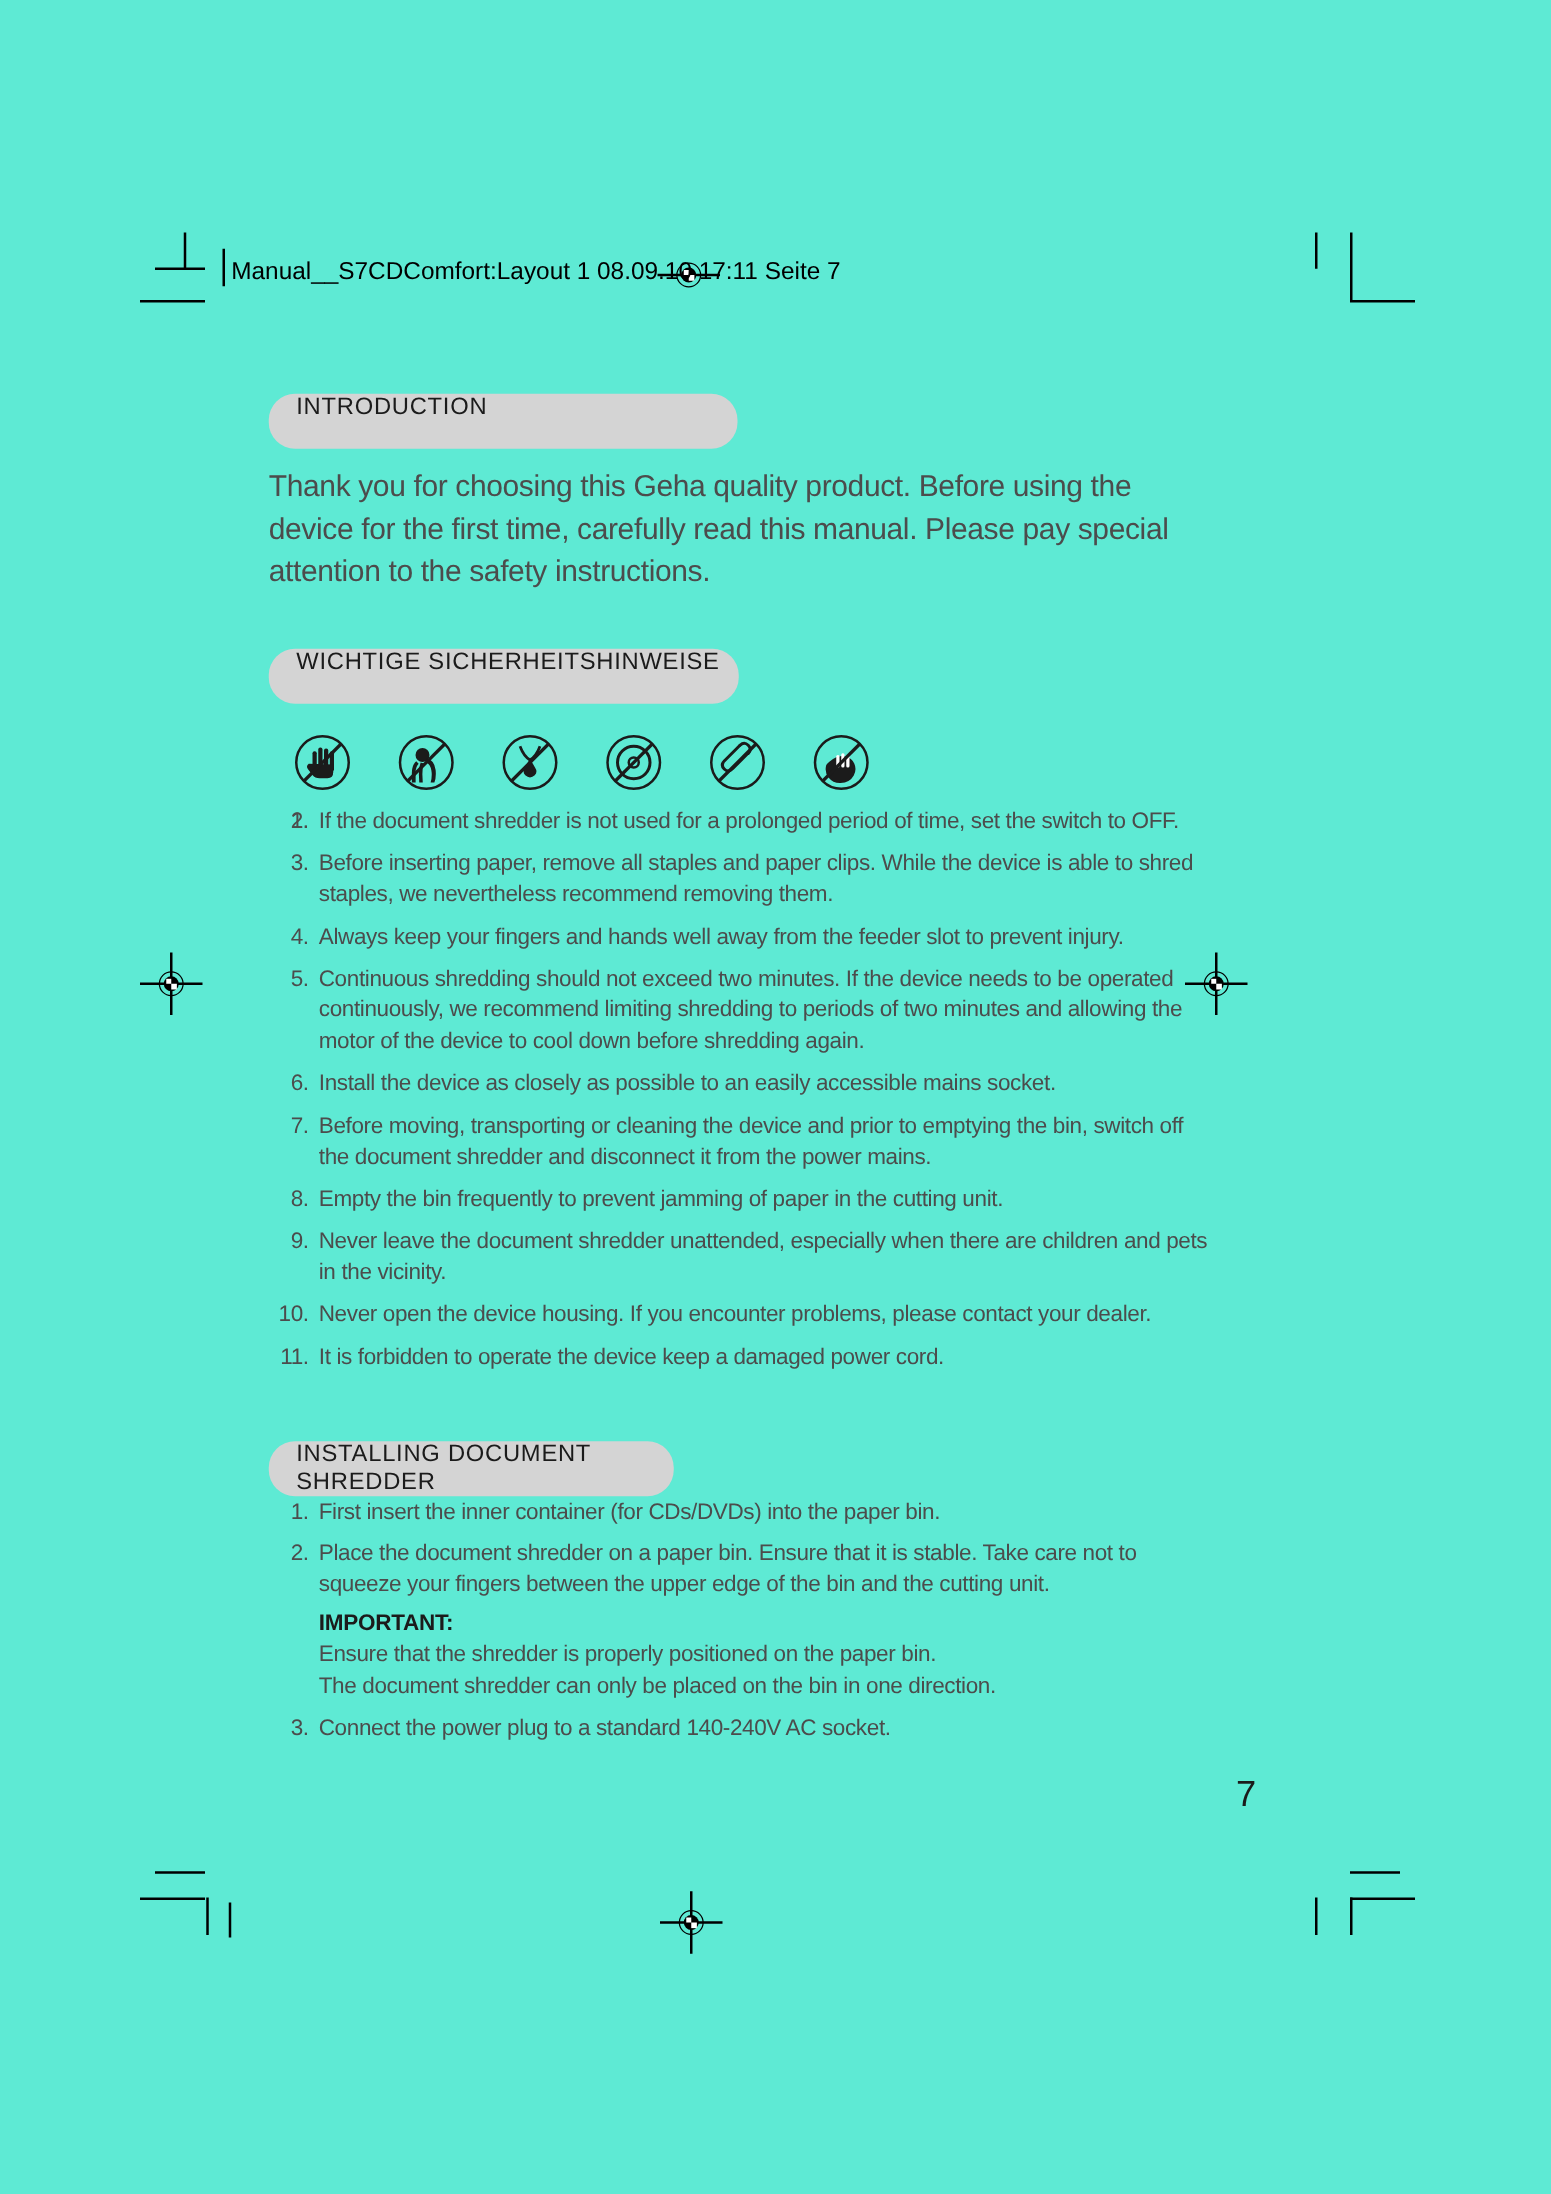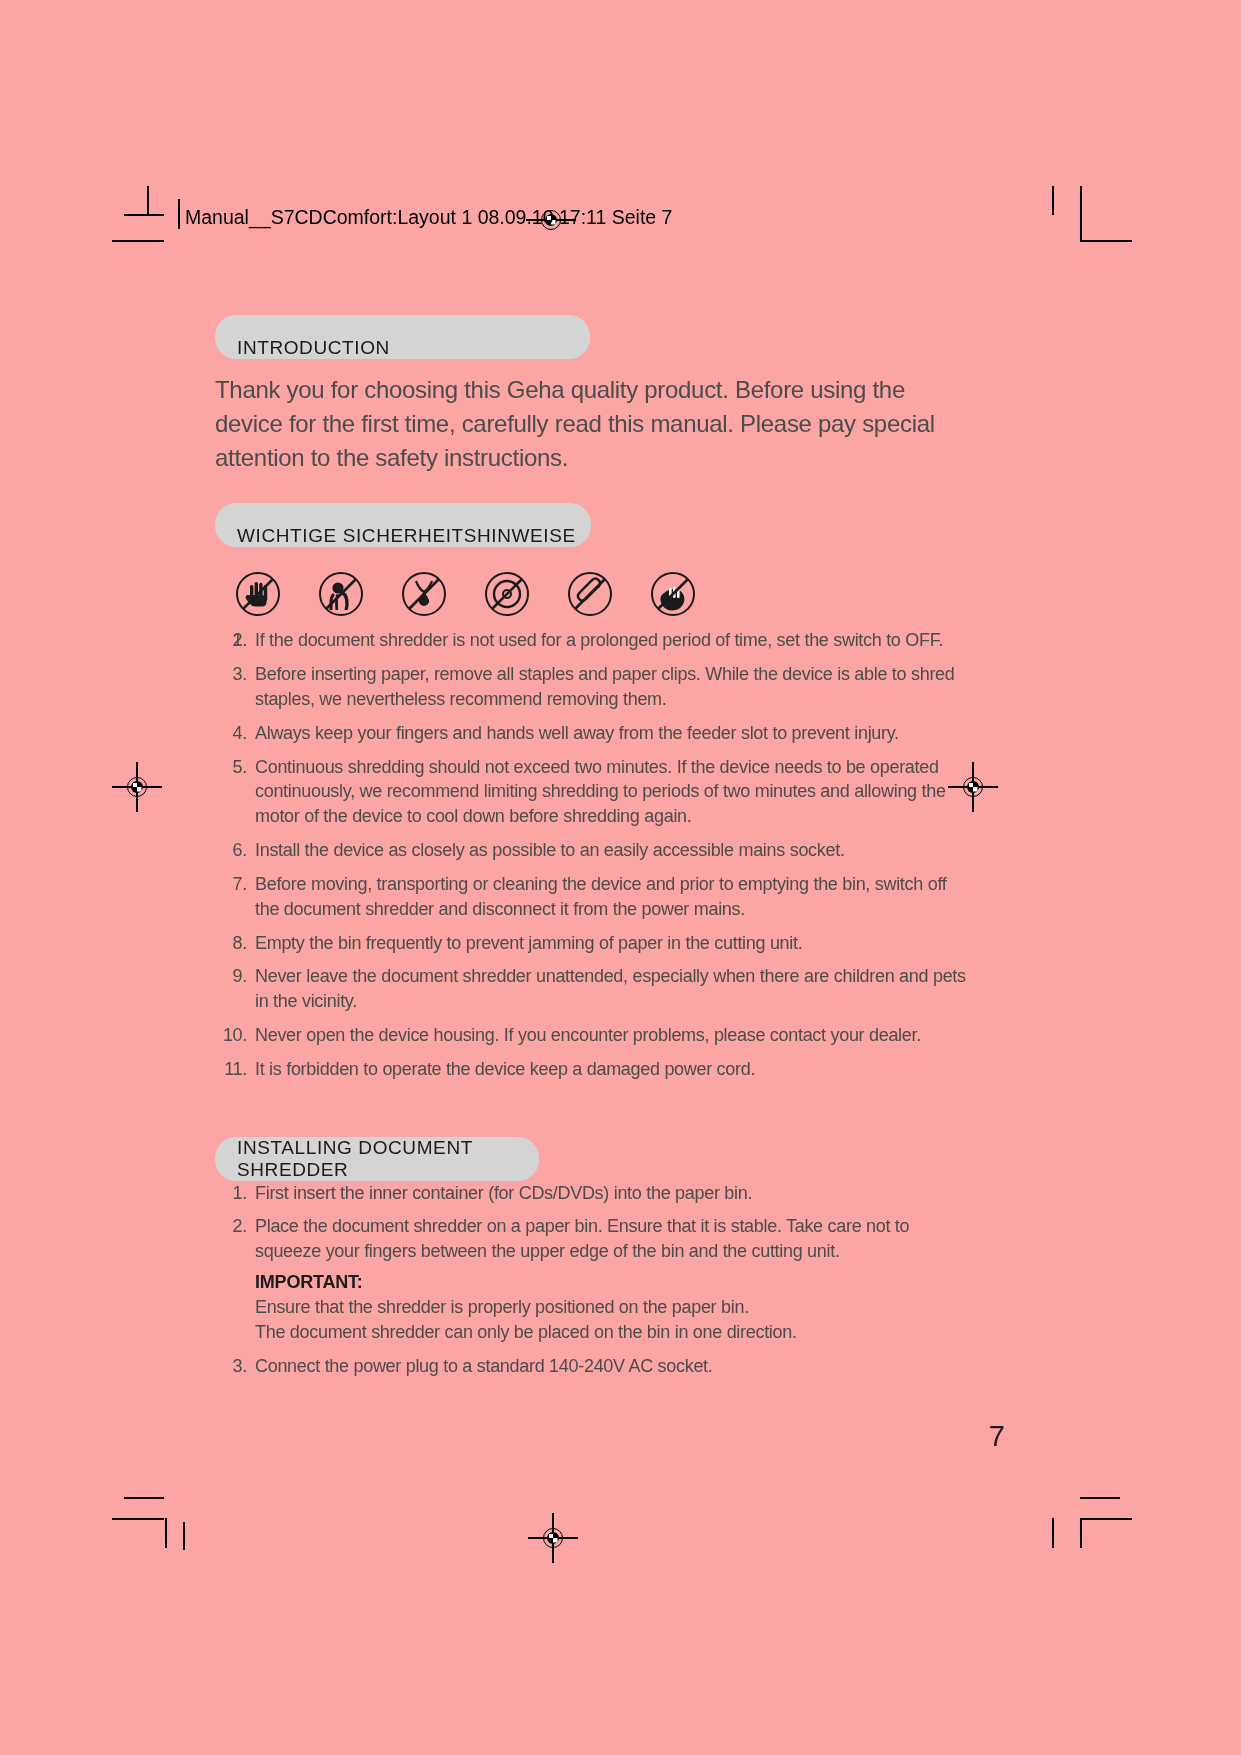--- a/index.html
+++ b/index.html
@@ -4,21 +4,21 @@
 <style>
   html, body {
     margin: 0;
     padding: 0;
     background: #ffffff;
   }
   .page {
     position: relative;
     width: 1241px;
     height: 1755px;
-    background: #fca5a5;
+    background: #5eead4;
     font-family: "Liberation Sans", sans-serif;
     overflow: hidden;
   }
 
   
   .mark {
     position: absolute;
     background: #000000;
   }
   .reg-target {
@@ -98,30 +98,30 @@
     left: 215px;
     top: 315px;
     width: 760px;
   }
 
   .section-head {
     background: #d4d4d4;
     border-radius: 21px;
     height: 44px;
     display: flex;
-    align-items: flex-end;
+    align-items: flex-start;
     padding-left: 22px;
     box-sizing: border-box;
     font-size: 19px;
     color: #1b1b1b;
     letter-spacing: 0.6px;
     font-family: "Liberation Sans", sans-serif;
   }
   .sh-intro  { width: 375px; }
-  .sh-safety { width: 376px; margin-top: 28px; }
+  .sh-safety { width: 376px; margin-top: 44px; }
   .sh-install{ width: 324px; margin-top: 0; }
 
   .intro-para {
     margin-top: 14px;
     font-size: 24px;
     line-height: 1.42;
     color: #4c4c4c;
     font-family: "Liberation Sans", sans-serif;
     letter-spacing: -0.3px;
     max-width: 752px;

